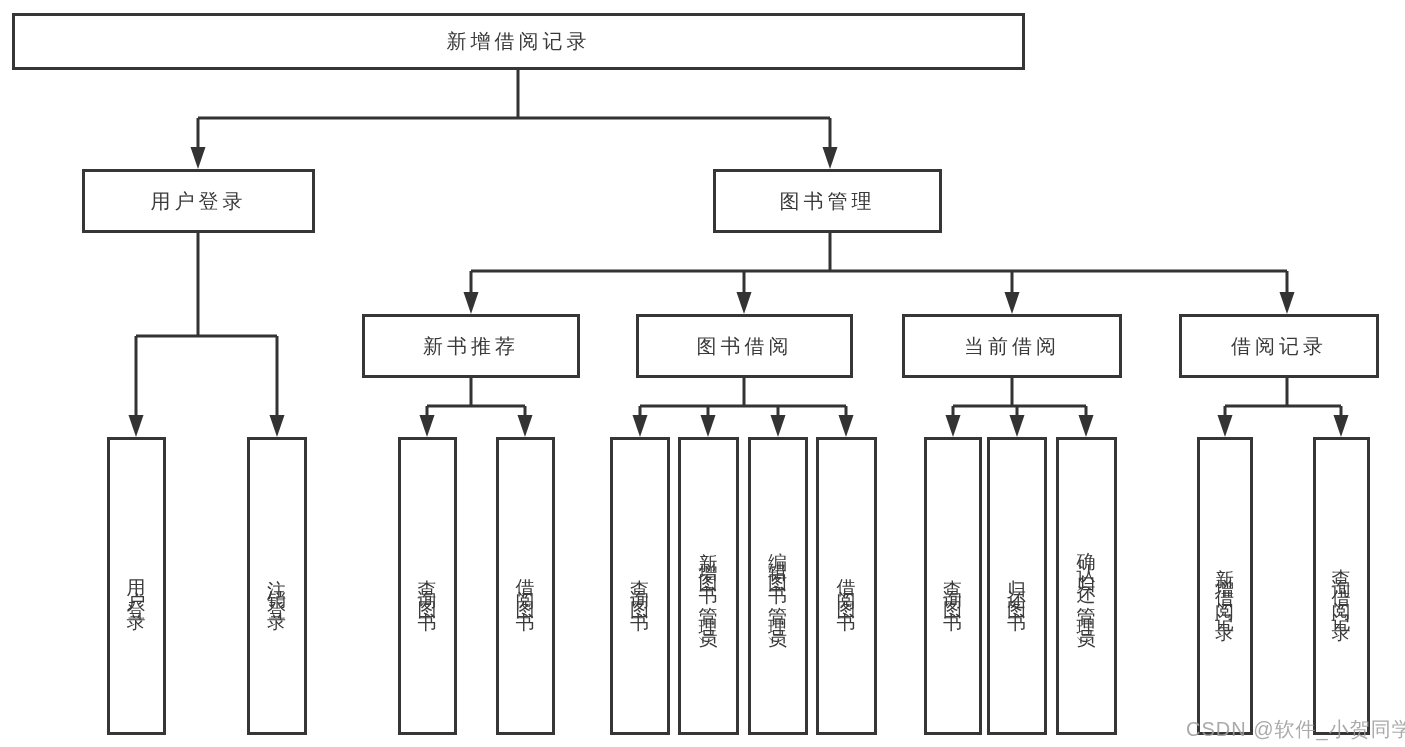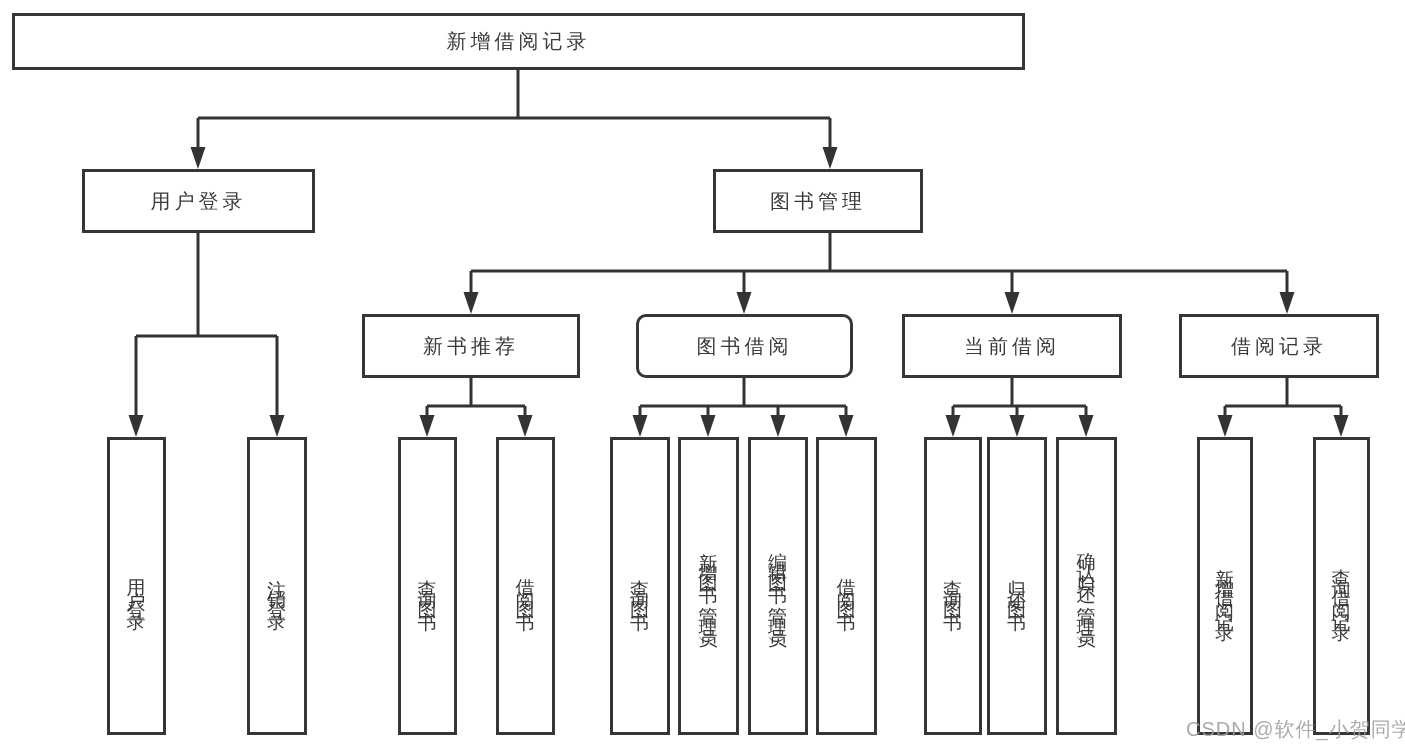--- a/index.html
+++ b/index.html
@@ -105,27 +105,27 @@
       <line x1="1341" y1="406" x2="1341" y2="423" stroke="#333333" stroke-width="3"></line>
       <polygon points="1333.5,415 1348.5,415 1341,437" fill="#333333"></polygon>
     </svg>
   <div id="nodes">
       <div class="node hbox" style="left: 12px; top: 13px; width: 1013px; height: 57px;">
         <span>新增借阅记录</span>
       </div>
       <div class="node hbox" style="left: 82px; top: 169px; width: 233px; height: 64px;">
         <span>用户登录</span>
       </div>
-      <div class="node hbox" style="left: 713px; top: 169px; width: 210px; height: 64px;">
+      <div class="node hbox" style="left: 713px; top: 169px; width: 229px; height: 64px;">
         <span>图书管理</span>
       </div>
       <div class="node hbox" style="left: 362px; top: 314px; width: 218px; height: 64px; text-align: right;">
         <span>新书推荐</span>
       </div>
-      <div class="node hbox" style="left: 636px; top: 314px; width: 217px; height: 64px; border-radius: 10px;">
+      <div class="node hbox" style="left: 636px; top: 314px; width: 217px; height: 64px;">
         <span>图书借阅</span>
       </div>
       <div class="node hbox" style="left: 902px; top: 314px; width: 220px; height: 64px; align-items: center;">
         <span>当前借阅</span>
       </div>
       <div class="node hbox" style="left: 1179px; top: 314px; width: 200px; height: 64px;">
         <span>借阅记录</span>
       </div>
       <div class="node vbox" style="left: 107px; top: 437px; width: 59px; height: 298px;">
         <span>用户登录</span>

